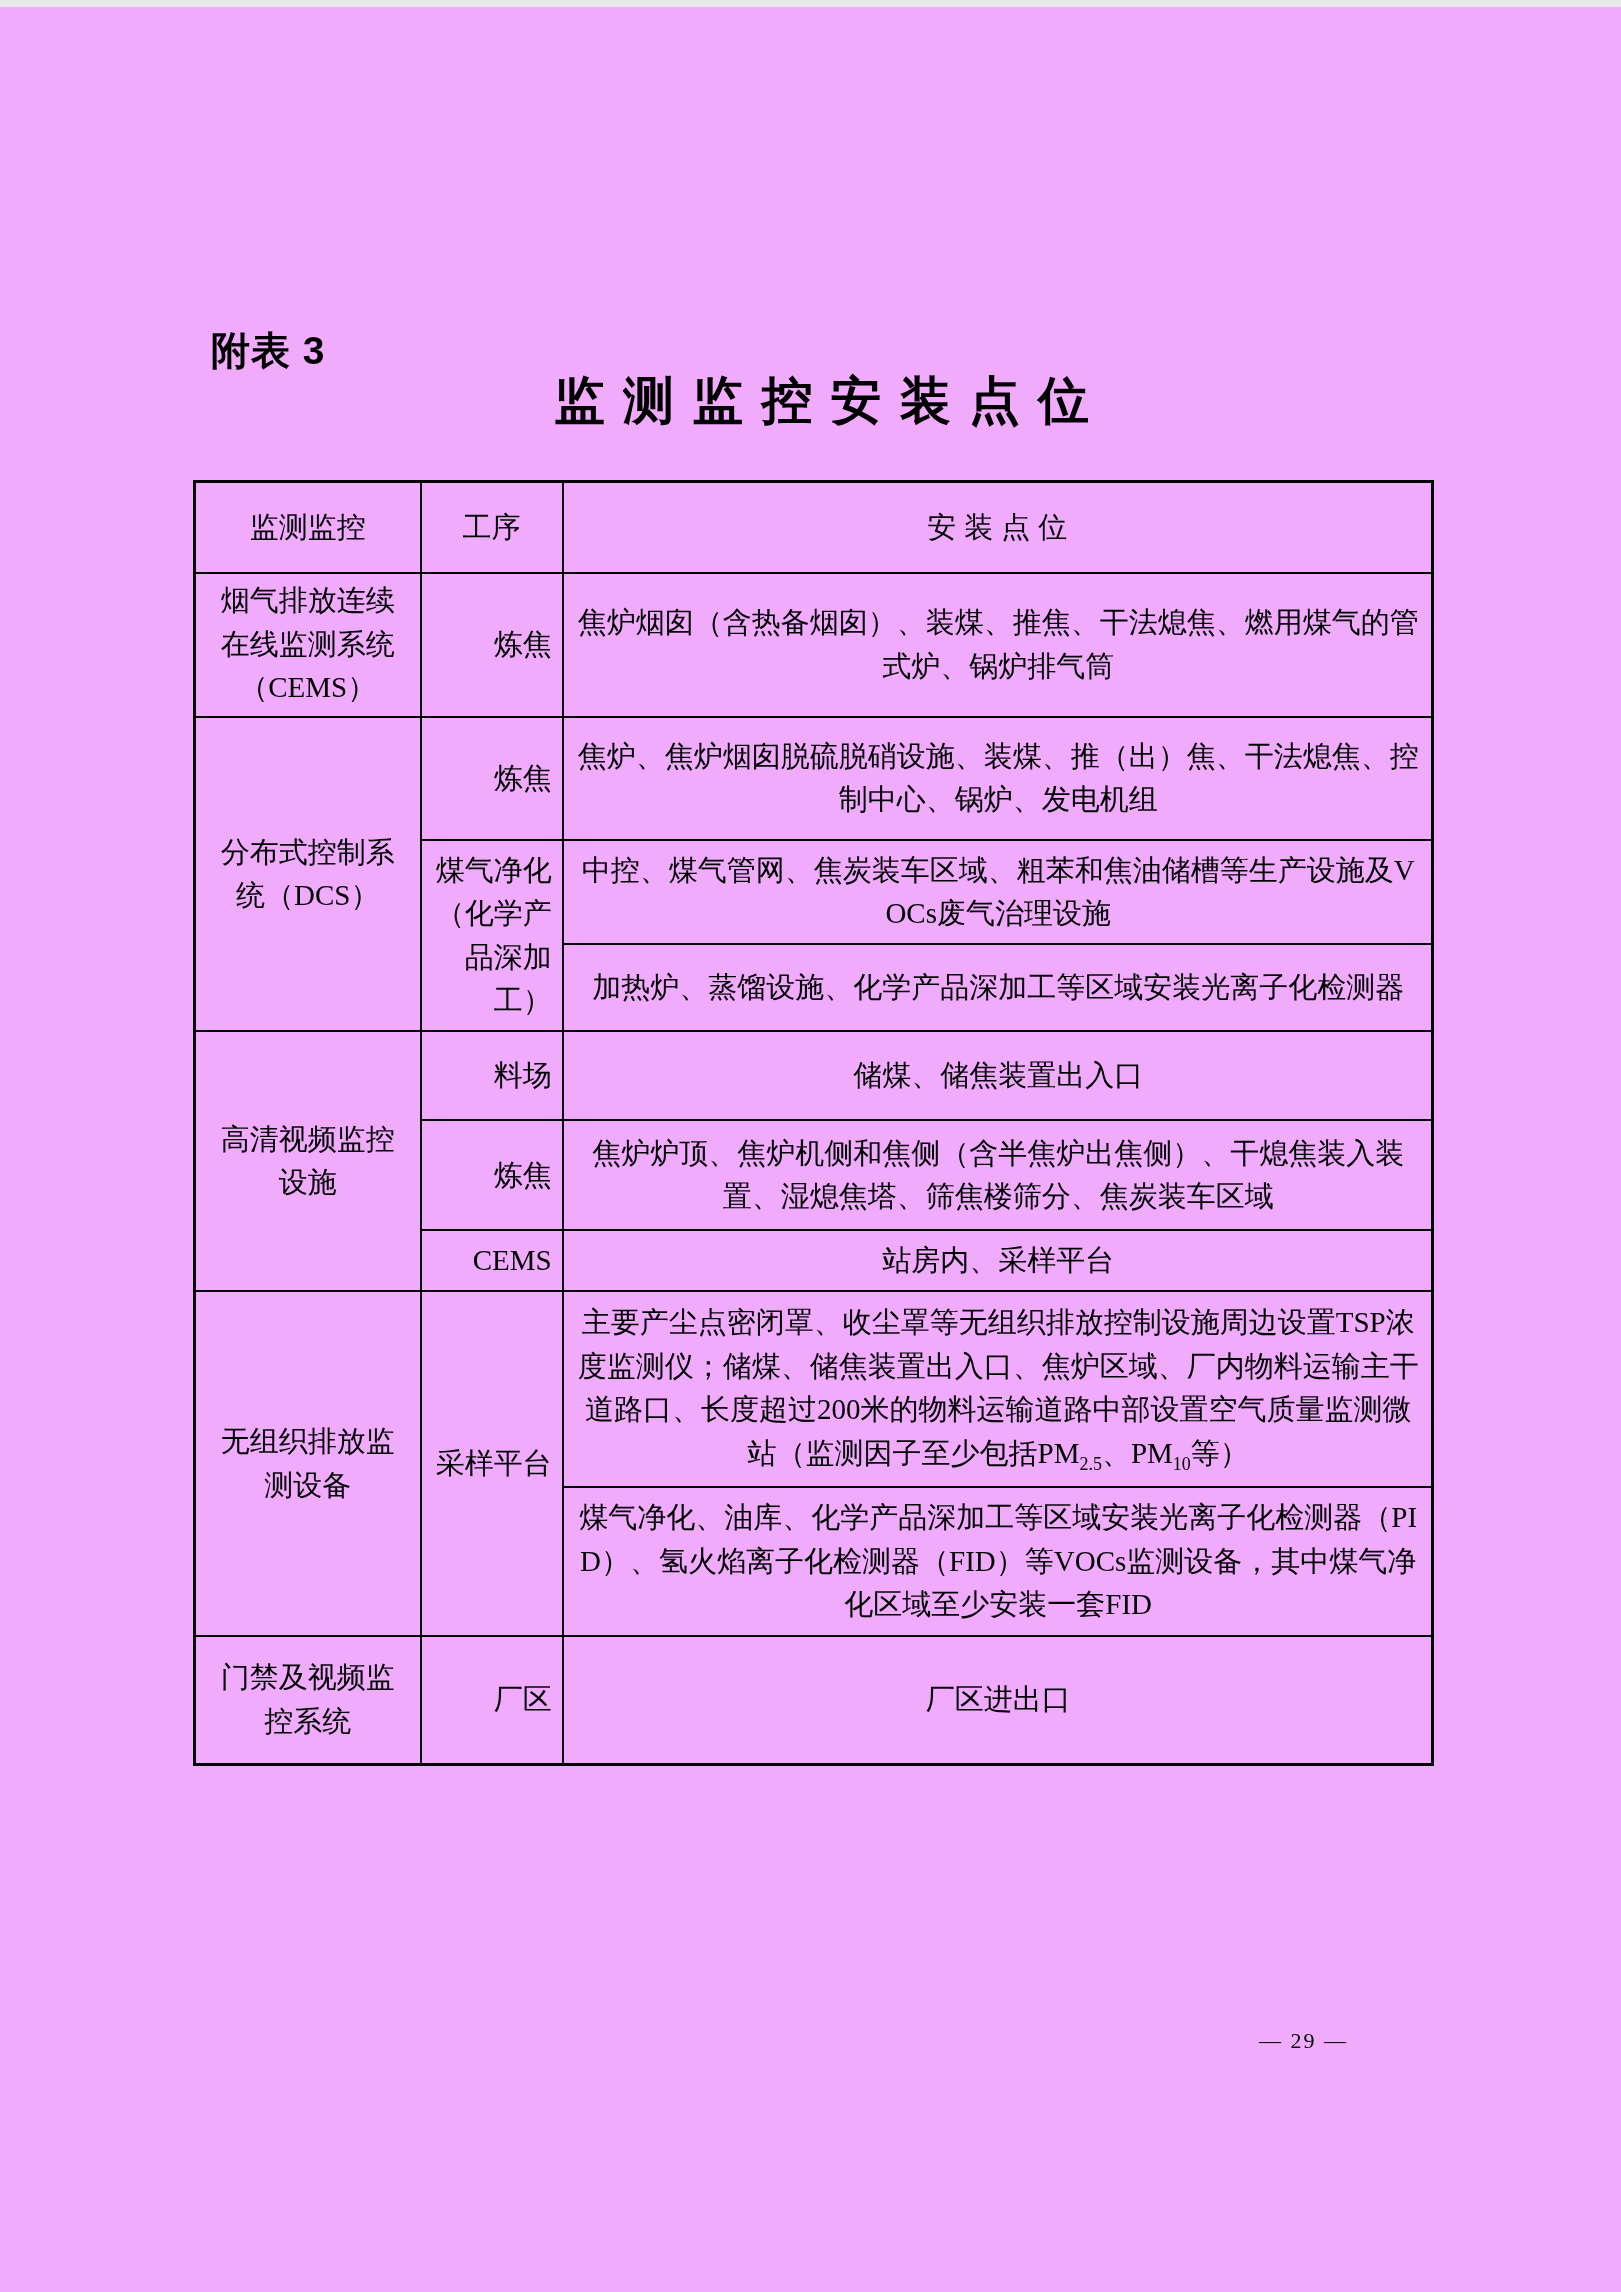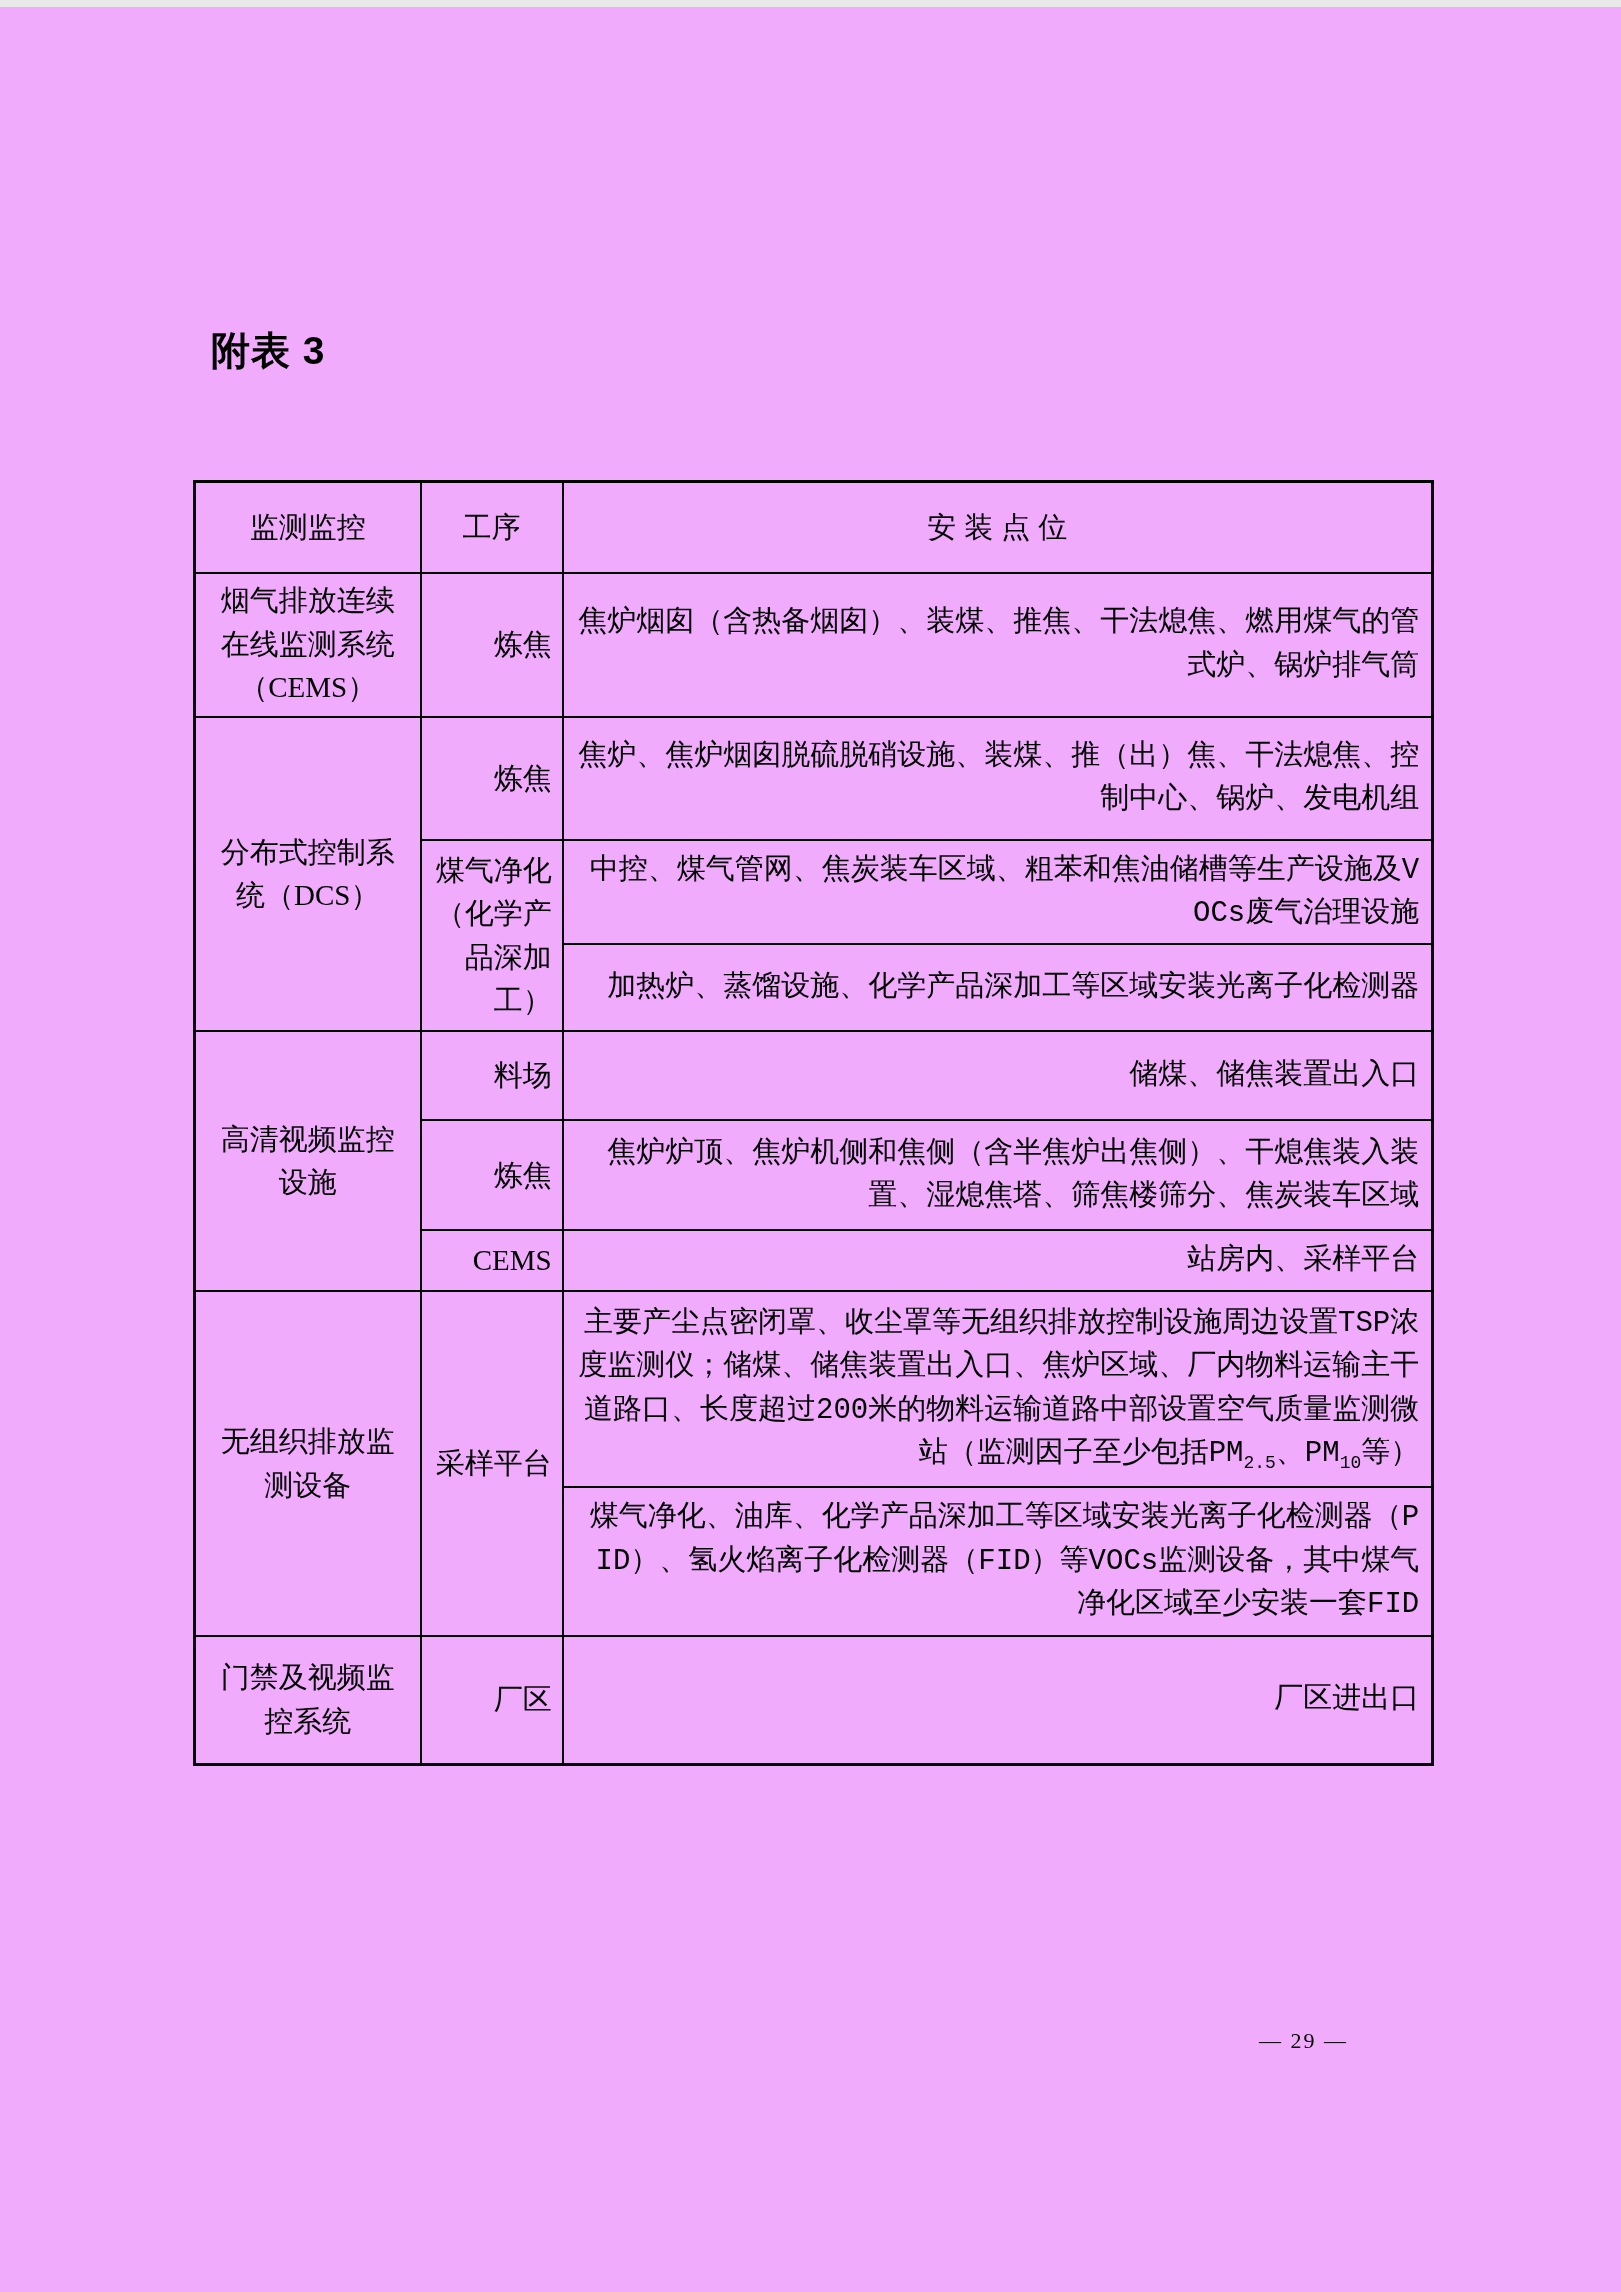--- a/index.html
+++ b/index.html
@@ -52,39 +52,40 @@
     text-align:center;
     padding:5.9px 23.5px;
     font-family:"Liberation Serif","DejaVu Serif",serif;
   }
   td.proc-cell{
     text-align:right;
     padding:5.9px 9.8px;
     font-family:"Liberation Serif","DejaVu Serif",serif;
   }
   td.point-cell{
-    text-align:right;
+    text-align:center;
     padding:7.8px 11.8px 7.8px 13.7px;
-    font-family:Liberation Mono, monospace;
+    font-family:Liberation Serif, serif;
   }
   td.point-cell sub{font-size:0.62em;}
   .page-number{
     position:absolute;left:1127px;top:2021px;width:353px;
     text-align:center;
     font-size:22px;
     letter-spacing:2px;
   }
 </style>
 </head>
 <body>
 
 <div class="page">
 
   <div class="appendix-label">附表 3</div>
 
+  <div class="doc-title">监 测 监 控 安 装 点 位</div>
 
   <table class="monitor-table">
     <colgroup>
       <col style="width:226px">
       <col style="width:142px">
       <col style="width:870px">
     </colgroup>
     <tbody>
       <tr style="height:91px">
         <th class="col-head">监测监控</th>

